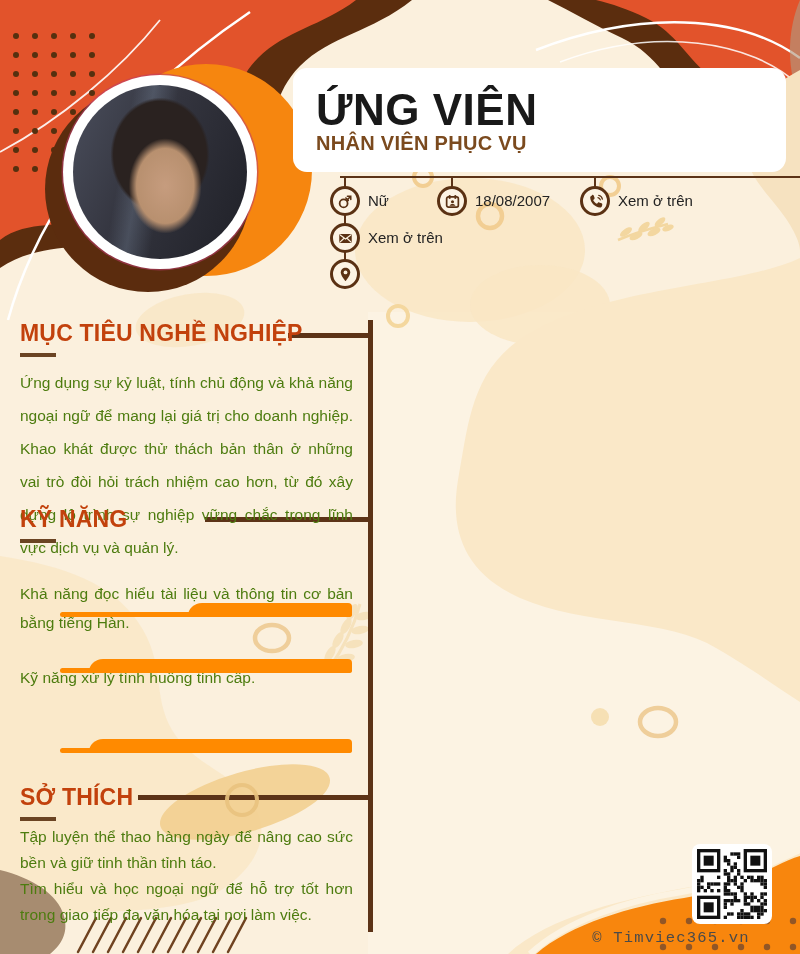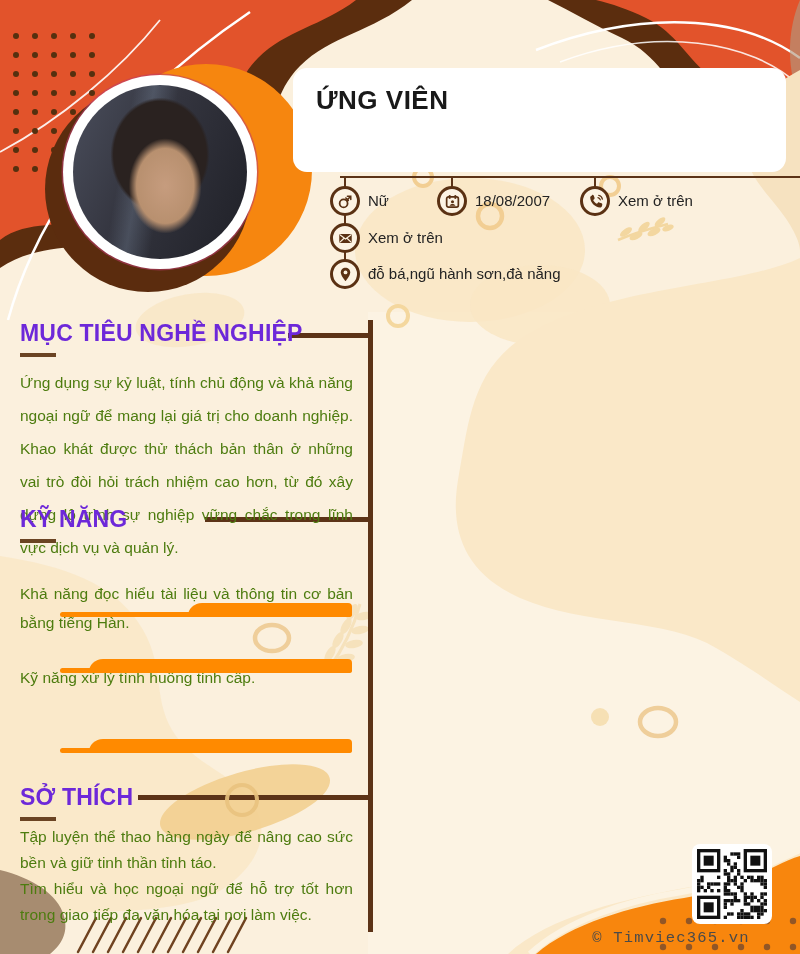--- a/index.html
+++ b/index.html
@@ -14,35 +14,35 @@
   .photo-ring{left:63px;top:75px;width:194px;height:194px;background:#FFFFFF;box-shadow:0 0 0 1.5px rgba(190,60,110,.55);}
   .photo{left:73px;top:85px;width:174px;height:174px;
     background:
       radial-gradient(ellipse 52px 68px at 53% 58%, #C69C7E 0%, #B8906F 55%, rgba(184,144,111,0) 70%),
       radial-gradient(ellipse 80px 92px at 50% 40%, #2A2220 0%, #2A2220 58%, rgba(42,34,32,0) 62%),
       linear-gradient(100deg, rgba(0,0,0,0) 30%, rgba(145,165,190,.25) 40%, rgba(0,0,0,0) 52%),
       linear-gradient(115deg, #4A4E5C 0%, #33343E 45%, #1F2027 100%);}
 
   
   .card{position:absolute;left:293px;top:68px;width:493px;height:104px;background:#FFFFFF;border-radius:14px;}
-  .name{position:absolute;left:23px;top:17px;font-size:26px;font-weight:700;color:#191919;letter-spacing:.5px;}
+  .name{position:absolute;left:23px;top:17px;font-size:44px;font-weight:700;color:#191919;letter-spacing:.5px;}
   .job{position:absolute;left:23px;top:64px;font-size:20px;font-weight:700;color:#7B4A1E;letter-spacing:.3px;}
 
   
   .hline{position:absolute;background:#5C3317;}
   .tl-main{left:340px;top:176px;width:460px;height:1.6px;}
   .tick{position:absolute;width:2px;height:11px;top:176px;background:#5C3317;}
   .tl-vert{position:absolute;left:344px;top:176px;width:2px;height:99px;background:#5C3317;}
   .cicon{position:absolute;width:30px;height:30px;border:3.5px solid #5A3113;border-radius:50%;
          background:#FCF3E3;display:flex;align-items:center;justify-content:center;box-sizing:border-box;}
   .cicon svg{width:17px;height:17px;}
   .clabel{position:absolute;height:30px;line-height:30px;font-size:15px;color:#232323;white-space:nowrap;}
 
   
-  .sec-title{position:absolute;left:20px;font-size:23px;font-weight:700;color:#6d28d9;letter-spacing:.2px;white-space:nowrap;text-align:right;}
+  .sec-title{position:absolute;left:20px;font-size:23px;font-weight:700;color:#c2410c;letter-spacing:.2px;white-space:nowrap;text-align:right;}
   .underline{position:absolute;left:20px;width:36px;height:3.5px;background:#6B4423;}
   .connector{position:absolute;height:4.5px;background:#5C3317;}
   .vline{position:absolute;left:368px;top:320px;width:4.5px;height:612px;background:#5C3317;}
   .para{position:absolute;left:20px;width:333px;font-size:15.5px;color:#4d7c0f;text-align:justify;}
   .obj{top:366px;line-height:33px;}
   .sk{line-height:29px;margin-top:35px;}
   .hob{line-height:26px;}
   .skill-bar{position:absolute;left:60px;width:292px;height:14px;}
   .bar-track{position:absolute;left:0;right:0;bottom:0;height:5px;background:#FF8A00;border-radius:3px;}
   .bar-fill{position:absolute;right:0;bottom:0;height:14px;background:#FF8A00;border-radius:14px 4px 4px 0 / 13px 4px 4px 0;}
@@ -180,20 +180,21 @@
 
   <div>
     <div class="circ photo-orange"></div>
     <div class="circ photo-brown"></div>
     <div class="circ photo-ring"></div>
     <div class="circ photo"></div>
   </div>
 
   <div class="card">
     <div class="name">ỨNG VIÊN</div>
+    <div class="job">NHÂN VIÊN PHỤC VỤ</div>
   </div>
 
   <div class="hline tl-main"></div>
   <div class="tick" style="left:344px"></div>
   <div class="tick" style="left:451px"></div>
   <div class="tick" style="left:594px"></div>
   <div class="tl-vert"></div>
 
   <div class="cicon" style="left:330px;top:186px">
     <svg viewBox="0 0 18 18">
@@ -229,21 +230,20 @@
       </svg>
   </div>
   <div class="clabel" style="left:368px;top:223px">Xem ở trên</div>
 
   <div class="cicon" style="left:330px;top:259px">
     <svg viewBox="0 0 18 18">
         <path fill="#5A3113" d="M9 1.8 C6.2 1.8 4 4 4 6.8 C4 10.2 9 16 9 16 S14 10.2 14 6.8 C14 4 11.8 1.8 9 1.8 Z"></path>
         <circle cx="9" cy="6.8" r="2" fill="#FBF1DE"></circle>
       </svg>
   </div>
-  <div class="clabel" style="left:368px;top:259px">đỗ bá,ngũ hành sơn,đà nẵng</div>
 
   <div class="vline"></div>
   <div class="connector" style="left:288px;top:333px;width:82px"></div>
   <div class="connector" style="left:205px;top:517px;width:165px"></div>
   <div class="connector" style="left:138px;top:795px;width:232px"></div>
   <div class="ring-hobby"></div>
 
   <div class="sec-title" style="top:320px">MỤC TIÊU NGHỀ NGHIỆP</div>
   <div class="underline" style="top:353px"></div>
   <div class="para obj">Ứng dụng sự kỷ luật, tính chủ động và khả năng ngoại ngữ để mang lại giá trị cho doanh nghiệp. Khao khát được thử thách bản thân ở những vai trò đòi hỏi trách nhiệm cao hơn, từ đó xây dựng lộ trình sự nghiệp vững chắc trong lĩnh vực dịch vụ và quản lý.</div>

